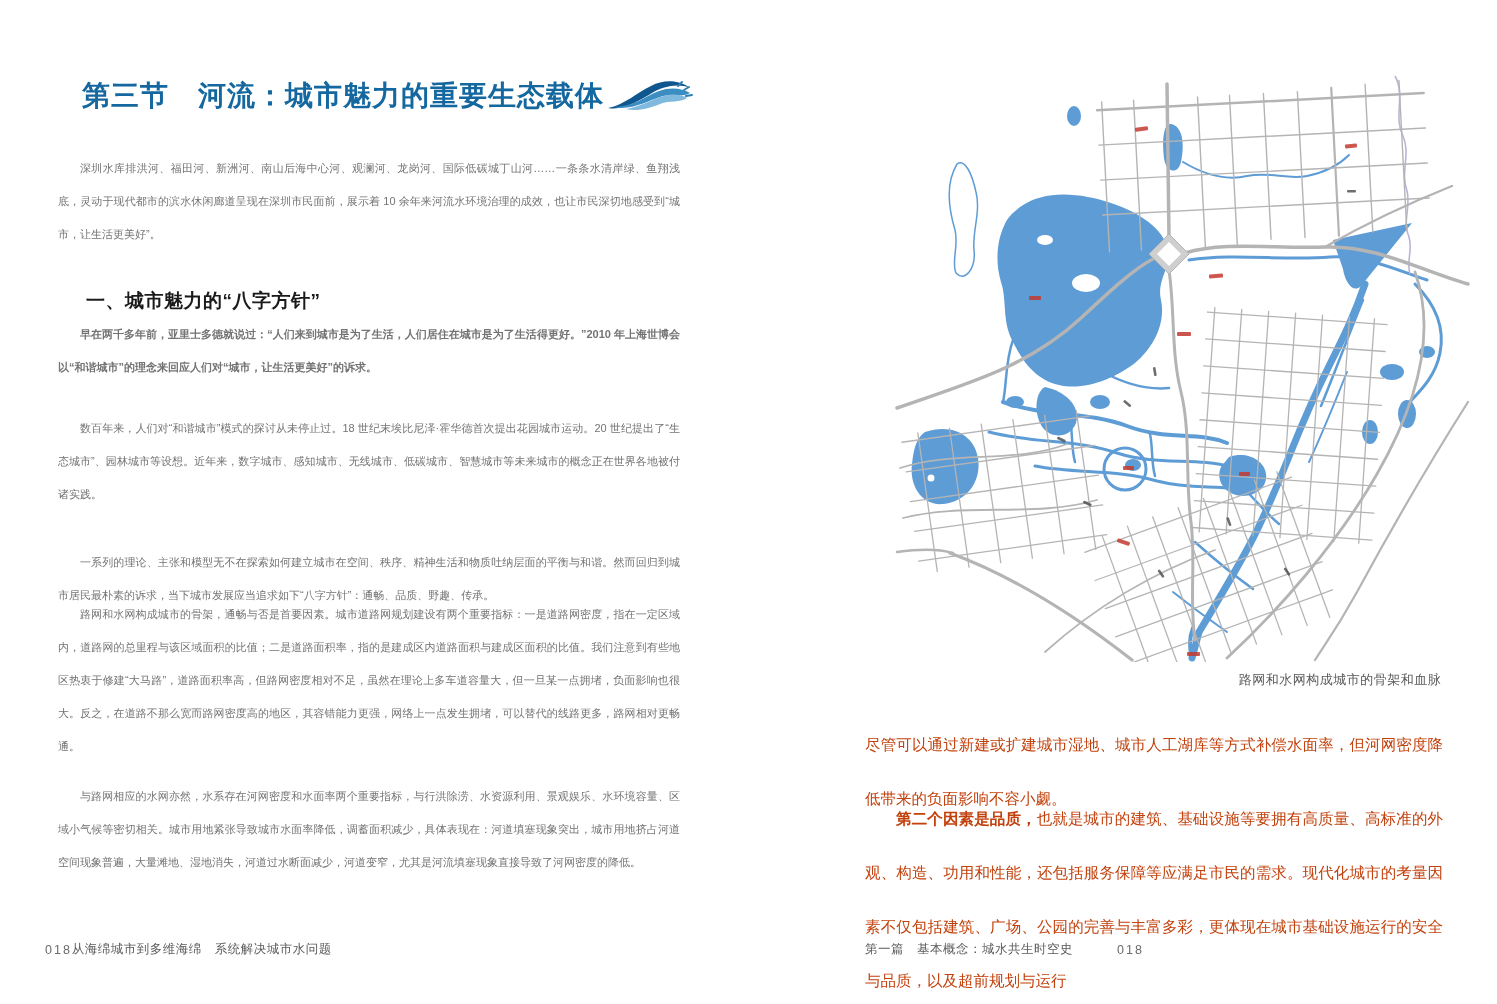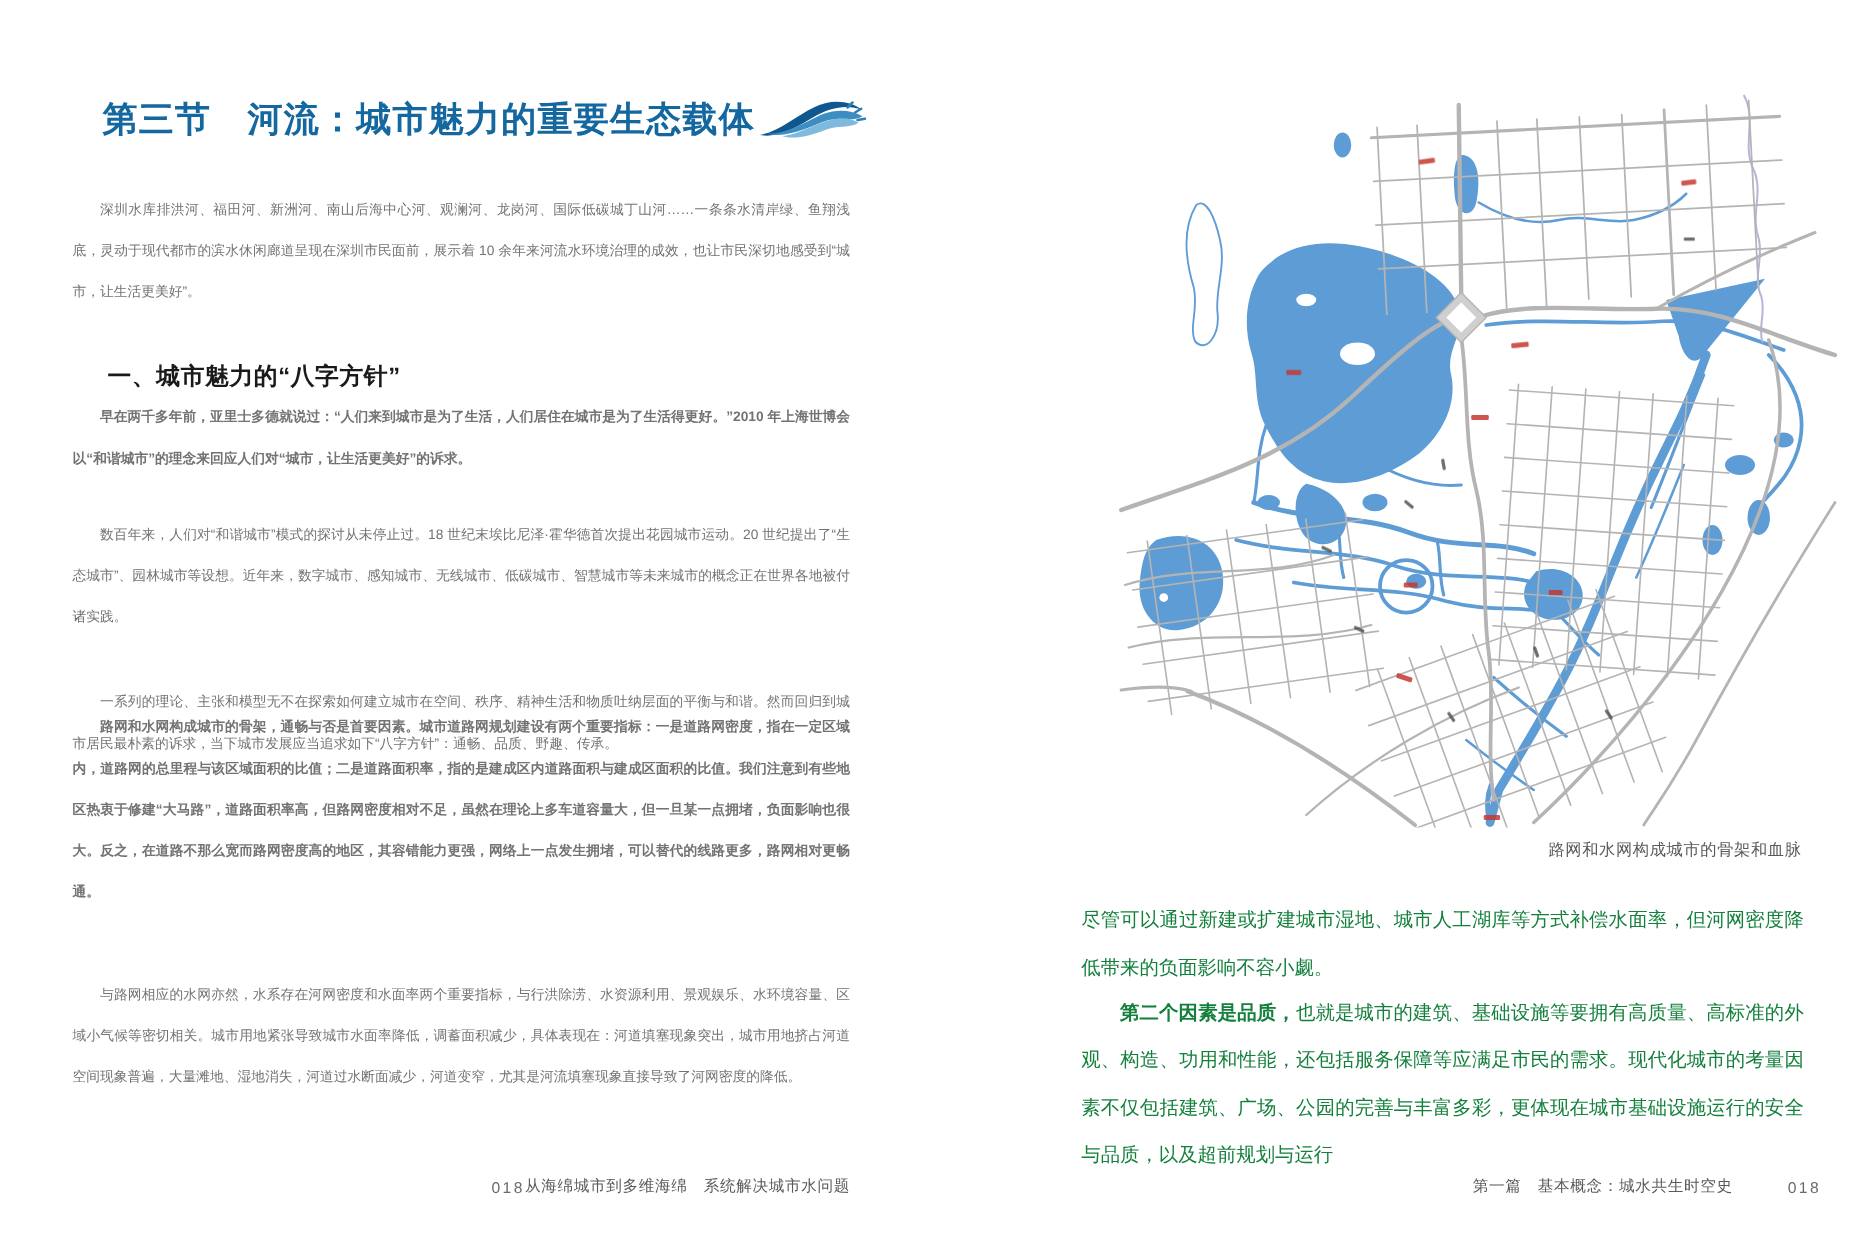--- a/index.html
+++ b/index.html
@@ -25,25 +25,25 @@
   .subhead{
     left:58px;top:288px;width:622px;margin:0;padding-left:28px;
     font-size:19px;font-weight:bold;color:#1a1a1a;letter-spacing:.5px;
   }
   
   .map-wrap{left:895px;top:72px;width:575px;height:590px;}
   .map-caption{
     left:1180px;top:671px;width:320px;text-align:center;
     font-size:13px;color:#595959;letter-spacing:.5px;
   }
-  .right-text{left:865px;width:578px;font-size:15.5px;line-height:38px;text-align:justify;color:#15803d;margin:0;}
+  .right-text{left:865px;width:578px;font-size:15.5px;line-height:54px;text-align:justify;color:#c2410c;margin:0;}
   .lead-bold{font-weight:bold;}
   
   .footer{
-    top:941px;font-size:12.5px;color:#5a5a5a;display:flex;justify-content:flex-end;align-items:center;
+    top:941px;font-size:12.5px;color:#5a5a5a;display:flex;justify-content:flex-start;align-items:center;
   }
   .footer-left{left:45px;width:635px;}
   .footer-right{left:865px;width:592px;gap:44px;}
   .pagenum{letter-spacing:2px;color:#6a6a6a;}
   .running{letter-spacing:.5px;}
 </style>
 </head>
 <body>
 
 <div class="abs section-title">
@@ -58,21 +58,21 @@
   </span>
 </div>
 
 <p class="abs body-col body-text indent" style="top:152px;">深圳水库排洪河、福田河、新洲河、南山后海中心河、观澜河、龙岗河、国际低碳城丁山河……一条条水清岸绿、鱼翔浅底，灵动于现代都市的滨水休闲廊道呈现在深圳市民面前，展示着 10 余年来河流水环境治理的成效，也让市民深切地感受到“城市，让生活更美好”。</p>
 
 <h2 class="abs subhead">一、城市魅力的“八字方针”</h2>
 
 <p class="abs body-col body-text indent" style="top:318px;font-weight:bold;">早在两千多年前，亚里士多德就说过：“人们来到城市是为了生活，人们居住在城市是为了生活得更好。”2010 年上海世博会以“和谐城市”的理念来回应人们对“城市，让生活更美好”的诉求。</p>
 <p class="abs body-col body-text indent" style="top:412px;">数百年来，人们对“和谐城市”模式的探讨从未停止过。18 世纪末埃比尼泽·霍华德首次提出花园城市运动。20 世纪提出了“生态城市”、园林城市等设想。近年来，数字城市、感知城市、无线城市、低碳城市、智慧城市等未来城市的概念正在世界各地被付诸实践。</p>
 <p class="abs body-col body-text indent" style="top:506px;margin-top:40px;">一系列的理论、主张和模型无不在探索如何建立城市在空间、秩序、精神生活和物质吐纳层面的平衡与和谐。然而回归到城市居民最朴素的诉求，当下城市发展应当追求如下“八字方针”：通畅、品质、野趣、传承。</p>
-<p class="abs body-col body-text indent" style="top:566px;font-weight:bold;">路网和水网构成城市的骨架，通畅与否是首要因素。城市道路网规划建设有两个重要指标：一是道路网密度，指在一定区域内，道路网的总里程与该区域面积的比值；二是道路面积率，指的是建成区内道路面积与建成区面积的比值。我们注意到有些地区热衷于修建“大马路”，道路面积率高，但路网密度相对不足，虽然在理论上多车道容量大，但一旦某一点拥堵，负面影响也很大。反之，在道路不那么宽而路网密度高的地区，其容错能力更强，网络上一点发生拥堵，可以替代的线路更多，路网相对更畅通。</p>
+<p class="abs body-col body-text indent" style="top:598px;">路网和水网构成城市的骨架，通畅与否是首要因素。城市道路网规划建设有两个重要指标：一是道路网密度，指在一定区域内，道路网的总里程与该区域面积的比值；二是道路面积率，指的是建成区内道路面积与建成区面积的比值。我们注意到有些地区热衷于修建“大马路”，道路面积率高，但路网密度相对不足，虽然在理论上多车道容量大，但一旦某一点拥堵，负面影响也很大。反之，在道路不那么宽而路网密度高的地区，其容错能力更强，网络上一点发生拥堵，可以替代的线路更多，路网相对更畅通。</p>
 <p class="abs body-col body-text indent" style="top:780px;">与路网相应的水网亦然，水系存在河网密度和水面率两个重要指标，与行洪除涝、水资源利用、景观娱乐、水环境容量、区域小气候等密切相关。城市用地紧张导致城市水面率降低，调蓄面积减少，具体表现在：河道填塞现象突出，城市用地挤占河道空间现象普遍，大量滩地、湿地消失，河道过水断面减少，河道变窄，尤其是河流填塞现象直接导致了河网密度的降低。</p>
 
 <div class="abs footer footer-left">
   <span class="pagenum">018</span>
   <span class="running">从海绵城市到多维海绵　系统解决城市水问题</span>
 </div>
 
 <div class="abs map-wrap">
   <svg width="575" height="590" viewBox="0 0 575 590" aria-hidden="true">
 

